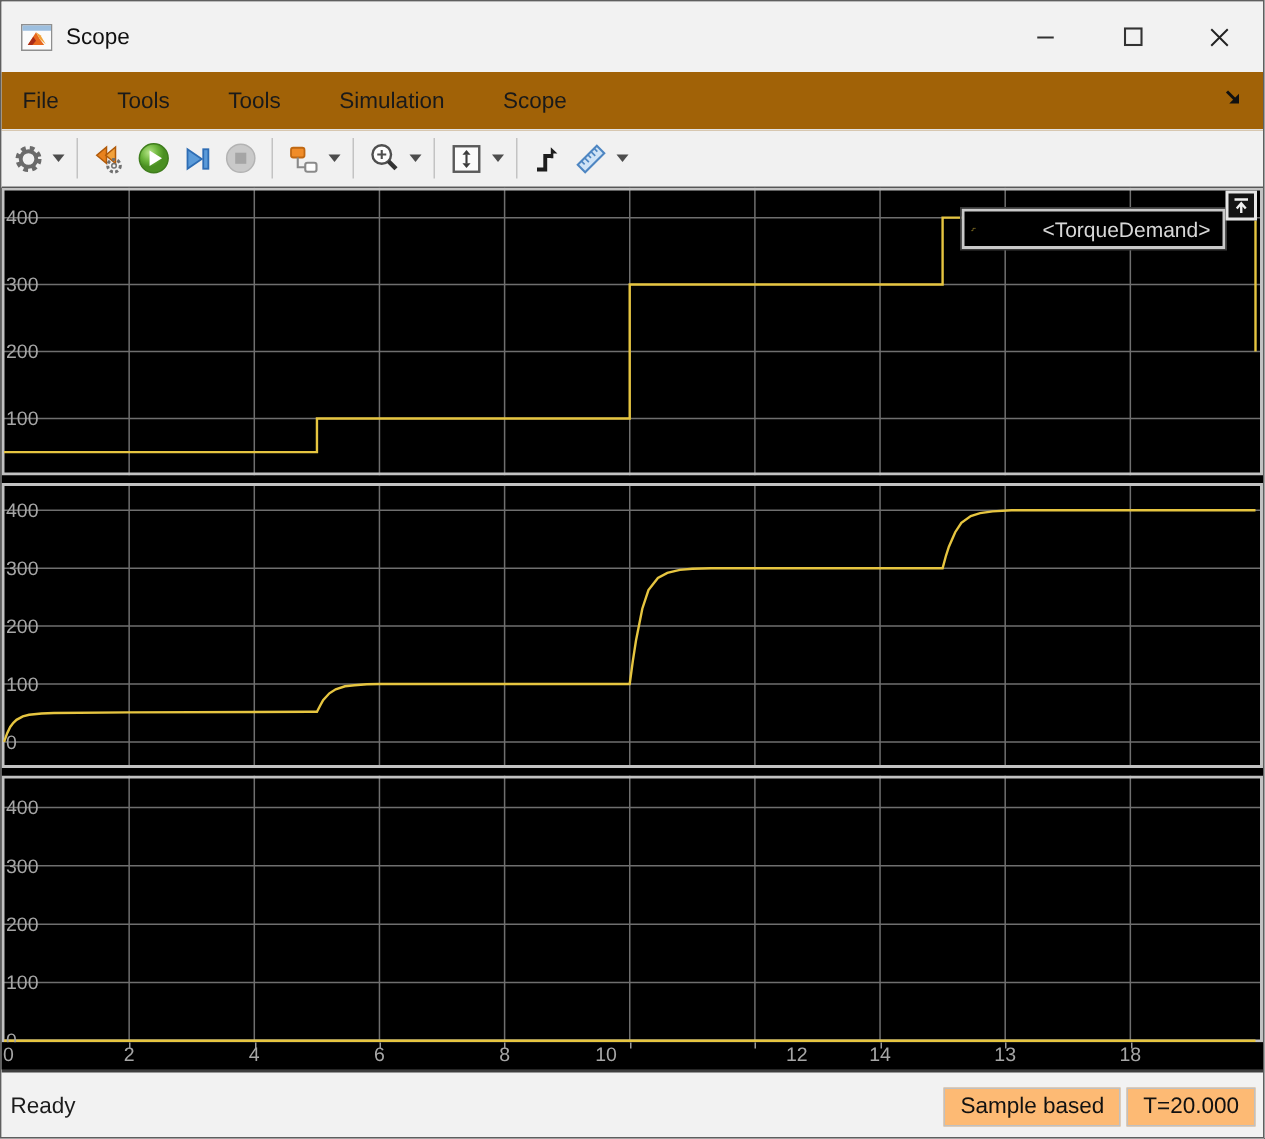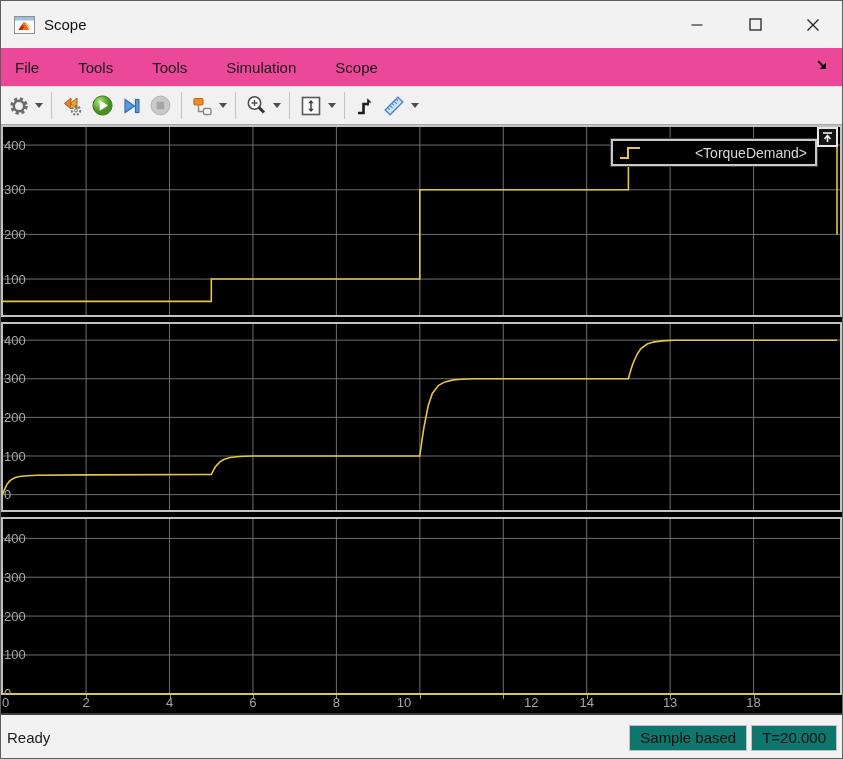--- a/index.html
+++ b/index.html
@@ -11,51 +11,51 @@
     font-family:"Liberation Sans","DejaVu Sans",sans-serif;
     position:relative;overflow:hidden;
   }
   
   .titlebar{height:47px;background:#f2f2f2;display:flex;align-items:center;padding-left:13px;}
   .titlebar .app-icon{width:21px;height:18px;margin-right:9px;flex:0 0 auto;}
   .titlebar .title{font-size:15px;color:#111;}
   .win-controls{margin-left:auto;display:flex;height:100%;}
   .win-btn{width:58px;height:100%;display:flex;align-items:center;justify-content:center;cursor:default;}
   
-  .menubar{height:39px;background:#ec4899;display:flex;align-items:center;padding:0 6px 0 14px;border-bottom:1px solid #e3e3e3;position:relative;}
+  .menubar{height:39px;background:#a16207;display:flex;align-items:center;padding:0 6px 0 14px;border-bottom:1px solid #e3e3e3;position:relative;}
   .menu-item{font-size:15px;color:#1a1a1a;padding:6px 0;margin-right:39px;}
   .menu-overflow{position:absolute;right:12px;top:9px;width:16px;height:16px;}
   
   .toolbar{height:38px;background:#f1f1f1;display:flex;align-items:center;padding-left:4px;border-bottom:1px solid #a8a8a8;}
   .tb-btn{height:28px;min-width:28px;display:flex;align-items:center;justify-content:center;padding:0 2px;border:1px solid transparent;border-radius:2px;}
   .tb-caret{width:12px;height:28px;display:flex;align-items:center;justify-content:center;}
   .caret{width:0;height:0;border-left:4px solid transparent;border-right:4px solid transparent;border-top:5px solid #4d4d4d;}
   .tb-sep{width:1px;height:27px;background:#c3c3c3;margin:0 6px;}
   
   .canvas{height:588px;background:#000;position:relative;}
   .plot{position:relative;background:#000;}
   .plot-1{height:192px;}
   .plot-gap{height:5px;background:#000;}
   .plot-2{height:190px;}
   .plot-3{height:178px;}
   .xaxis-strip{height:18px;position:relative;background:#000;}
   .xlab{position:absolute;top:1px;font-size:13px;color:#a6a6a6;transform:translateX(-50%);line-height:14px;}
   .xlab.first{transform:none;}
   .xtick{position:absolute;top:0;width:1px;height:4px;background:#9a9a9a;}
   
-  .legend{position:absolute;top:14px;right:25px;height:27px;width:206px;background:#000;border:2px solid #c9c9c9;outline:1px solid #3a3a3a;display:flex;align-items:center;gap:44px;}
+  .legend{position:absolute;top:14px;right:25px;height:27px;width:176px;background:#000;border:2px solid #c9c9c9;outline:1px solid #3a3a3a;display:flex;align-items:center;gap:44px;}
   .legend-label{color:#d8d8d8;font-size:14px;margin-left:auto;padding-right:8px;}
   .legend svg{margin-left:4px;}
   
   .corner-btn{position:absolute;top:2px;right:4px;width:21px;height:20px;background:#141414;border:2px solid #e6e6e6;display:flex;align-items:center;justify-content:center;}
   
   .statusbar{height:47px;background:#f2f2f2;border-top:2px solid #3f3f3f;display:flex;align-items:center;padding:0 5px 0 6px;gap:16px;}
   .status-left{font-size:15px;color:#1c1c1c;}
   .status-right{margin-left:auto;display:flex;gap:4px;}
-  .status-seg{border:1px solid #c0c0c0;background:#0f766e;font-size:15px;color:#111;padding:3px 10px;line-height:18px;}
+  .status-seg{border:1px solid #c0c0c0;background:#fdba74;font-size:15px;color:#111;padding:3px 10px;line-height:18px;}
 </style>
 </head>
 <body>
 
 <div class="window">
 
   <div class="titlebar">
     <svg class="app-icon" viewBox="0 0 21 18">
       <rect x="0.5" y="0.5" width="20" height="17" fill="#fbfbfb" stroke="#8f8f8f"></rect>
       <rect x="1" y="1" width="19" height="3.5" fill="#9dbfdf"></rect>

